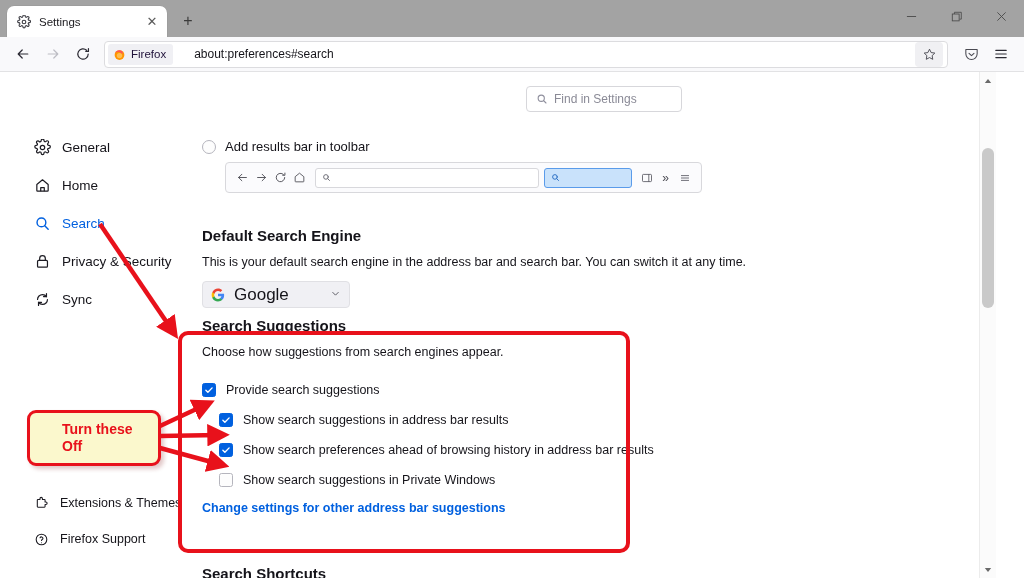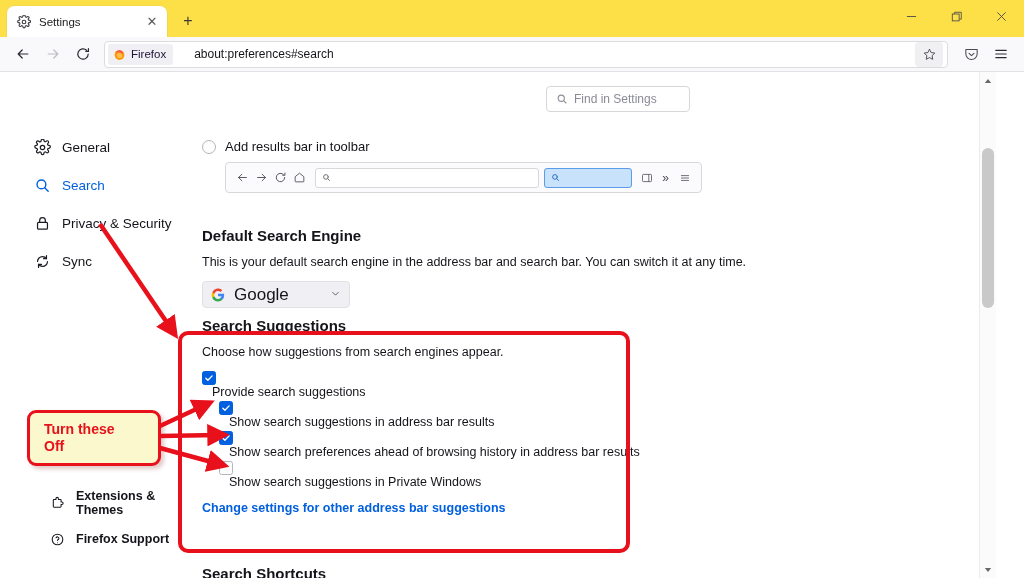--- a/index.html
+++ b/index.html
@@ -17,21 +17,21 @@
     position: relative;
     width: 1024px; height: 578px;
     background: #f3f3f3;
     overflow: hidden;
   }
 
   
   #tabstrip {
     position: absolute; left: 0; top: 0;
     width: 1024px; height: 37px;
-    background: #fde047;
+    background: #a3a3a3;
     display: flex;
     align-items: flex-end;
   }
   #tab-active {
     position: relative;
     margin-left: 7px;
     margin-bottom: 0px;
     width: 160px; height: 31px;
     background: #ffffff;
     border-radius: 7px 7px 0 0;
@@ -177,38 +177,37 @@
     flex: 0 0 17px;
     display: flex; align-items: center; justify-content: center;
     margin-right: 11px;
     color: #1c1b22;
   }
   .side-item.active { color: #0060df; }
   .side-item.active .si-icon { color: #0060df; }
 
   #sidebar-top { position: absolute; left: 0; top: 60px; width: 196px; }
   #sidebar-top .side-item { margin-bottom: 8px; }
-  #sidebar-bottom { position: absolute; left: 16px; bottom: 18px; width: 196px; font-weight: bold; }
+  #sidebar-bottom { position: absolute; left: 0; bottom: 18px; width: 196px; }
   #sidebar-bottom .side-item { font-size: 12.5px; margin-bottom: 6px; }
   #sidebar-bottom .side-item .si-icon { width: 15px; flex: 0 0 15px; }
 
   
   #main {
     position: absolute; left: 196px; top: 0;
     width: 800px; height: 506px;
   }
   #findbox {
     position: absolute; left: 330px; top: 14px;
-    width: 144px; height: 26px;
+    width: 156px; height: 26px;
     border: 1px solid #d7d7db;
     border-radius: 4px;
     background: #fff;
     display: flex; align-items: center;
     padding: 0 8px;
-    margin-left: 20px;
   }
   #findbox .fb-icon {
     flex: 0 0 13px; width: 13px; height: 13px;
     display: flex; align-items: center; justify-content: center;
     color: #8f8f9d; margin-right: 6px;
   }
   #findbox .fb-placeholder {
     font-size: 12px; color: #8a8a96;
   }
 
@@ -292,24 +291,23 @@
   }
   #engine-select .es-label {
     font-size: 17px; color: #15141a;
     flex: 1 1 auto; margin-left: 9px;
   }
   #engine-select .es-chev { color: #4d4d56; font-size: 10px; }
 
   
   #suggestions-block { top: 245px; }
   .chk-row {
-    display: flex; align-items: flex-start;
+    display: flex; align-items: flex-end;
     margin-bottom: 4px;
     height: 26px;
-    flex-direction: column;
   }
   .chk-row.indent { margin-left: 17px; }
   .chk-box {
     width: 14px; height: 14px;
     flex: 0 0 14px;
     border-radius: 2.5px;
     display: flex; align-items: center; justify-content: center;
   }
   .chk-box.on { background: #0060df; border: 1px solid #0060df; }
   .chk-box.off { background: #fdfdfd; border: 1.5px solid #b5b5bd; }
@@ -361,21 +359,21 @@
   }
   #callout {
     position: absolute;
     left: 27px; top: 410px;
     width: 134px; height: 56px;
     background: #fbf8cd;
     border: 3px solid #e8111b;
     border-radius: 9px;
     box-shadow: 3px 3px 4px rgba(120,0,0,0.22);
     display: flex; align-items: center;
-    padding-left: 14px;
+    padding-left: 32px;
   }
   #callout .callout-text {
     font-size: 14px;
     font-weight: bold;
     color: #e8111b;
     line-height: 1.25;
   }
 </style>
 </head>
 <body>
@@ -474,20 +472,29 @@
         <div class="side-item">
           <span class="si-icon">
             <svg width="17" height="17" viewBox="0 0 24 24" fill="none" stroke="currentColor" stroke-width="1.7">
               <circle cx="12" cy="12" r="3.1"></circle>
               <path d="M19.4 14a1.6 1.6 0 0 0 .3 1.8l.1.1a2 2 0 1 1-2.8 2.8l-.1-.1a1.6 1.6 0 0 0-1.8-.3 1.6 1.6 0 0 0-1 1.5v.2a2 2 0 1 1-4 0v-.1a1.6 1.6 0 0 0-1-1.5 1.6 1.6 0 0 0-1.8.3l-.1.1a2 2 0 1 1-2.8-2.8l.1-.1a1.6 1.6 0 0 0 .3-1.8 1.6 1.6 0 0 0-1.5-1h-.2a2 2 0 1 1 0-4h.1a1.6 1.6 0 0 0 1.5-1 1.6 1.6 0 0 0-.3-1.8l-.1-.1a2 2 0 1 1 2.8-2.8l.1.1a1.6 1.6 0 0 0 1.8.3h.1a1.6 1.6 0 0 0 1-1.5v-.2a2 2 0 1 1 4 0v.1a1.6 1.6 0 0 0 1 1.5 1.6 1.6 0 0 0 1.8-.3l.1-.1a2 2 0 1 1 2.8 2.8l-.1.1a1.6 1.6 0 0 0-.3 1.8v.1a1.6 1.6 0 0 0 1.5 1h.2a2 2 0 1 1 0 4h-.1a1.6 1.6 0 0 0-1.5 1z"></path>
             </svg>
           </span>
           <span>General</span>
         </div>
 
+        <div class="side-item">
+          <span class="si-icon">
+            <svg width="17" height="17" viewBox="0 0 24 24" fill="none" stroke="currentColor" stroke-width="1.7" stroke-linejoin="round">
+              <path d="M4 10.5L12 4l8 6.5V19a1 1 0 0 1-1 1H5a1 1 0 0 1-1-1z"></path>
+              <path d="M9.5 20v-5h5v5"></path>
+            </svg>
+          </span>
+          <span>Home</span>
+        </div>
 
         <div class="side-item active">
           <span class="si-icon">
             <svg width="17" height="17" viewBox="0 0 24 24" fill="none" stroke="currentColor" stroke-width="2" stroke-linecap="round">
               <circle cx="10.5" cy="10.5" r="6.2"></circle>
                 <line x1="15.2" y1="15.2" x2="20" y2="20"></line>
             </svg>
           </span>
           <span>Search</span>
         </div>

